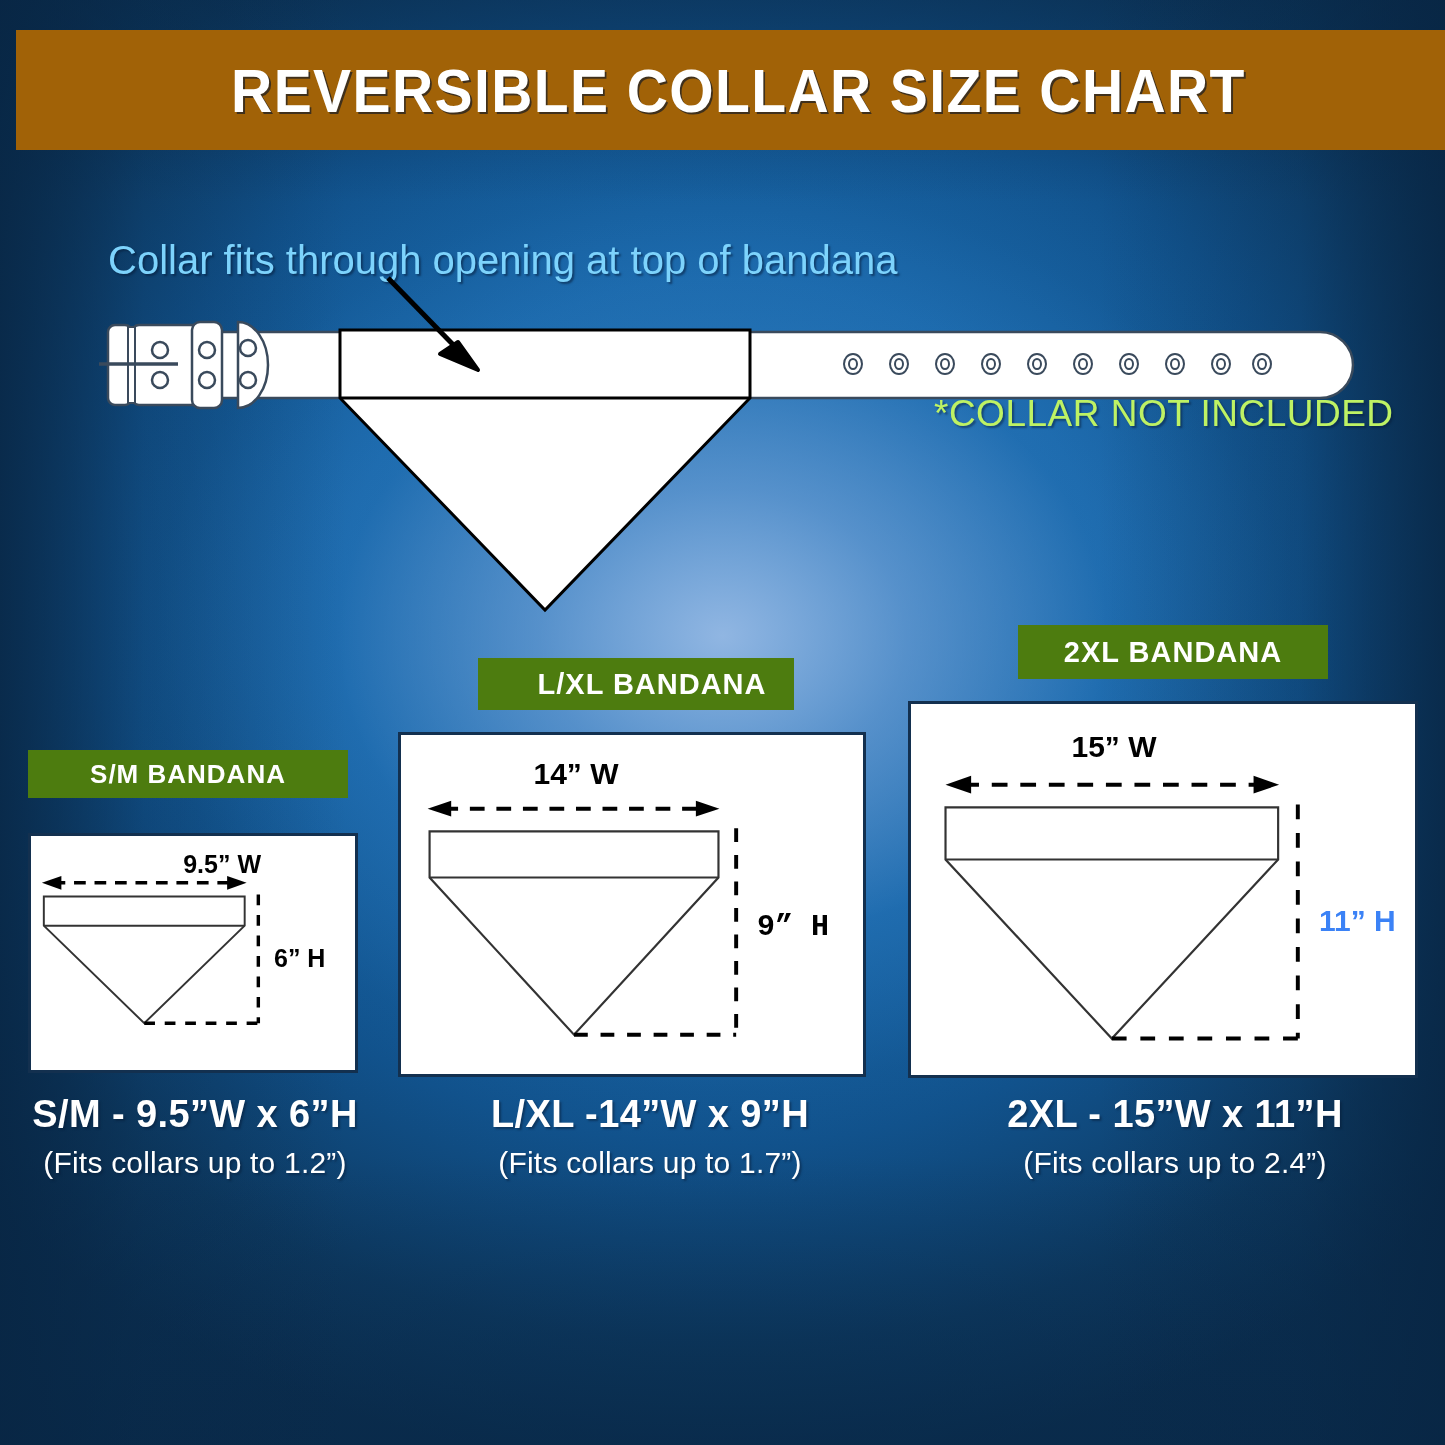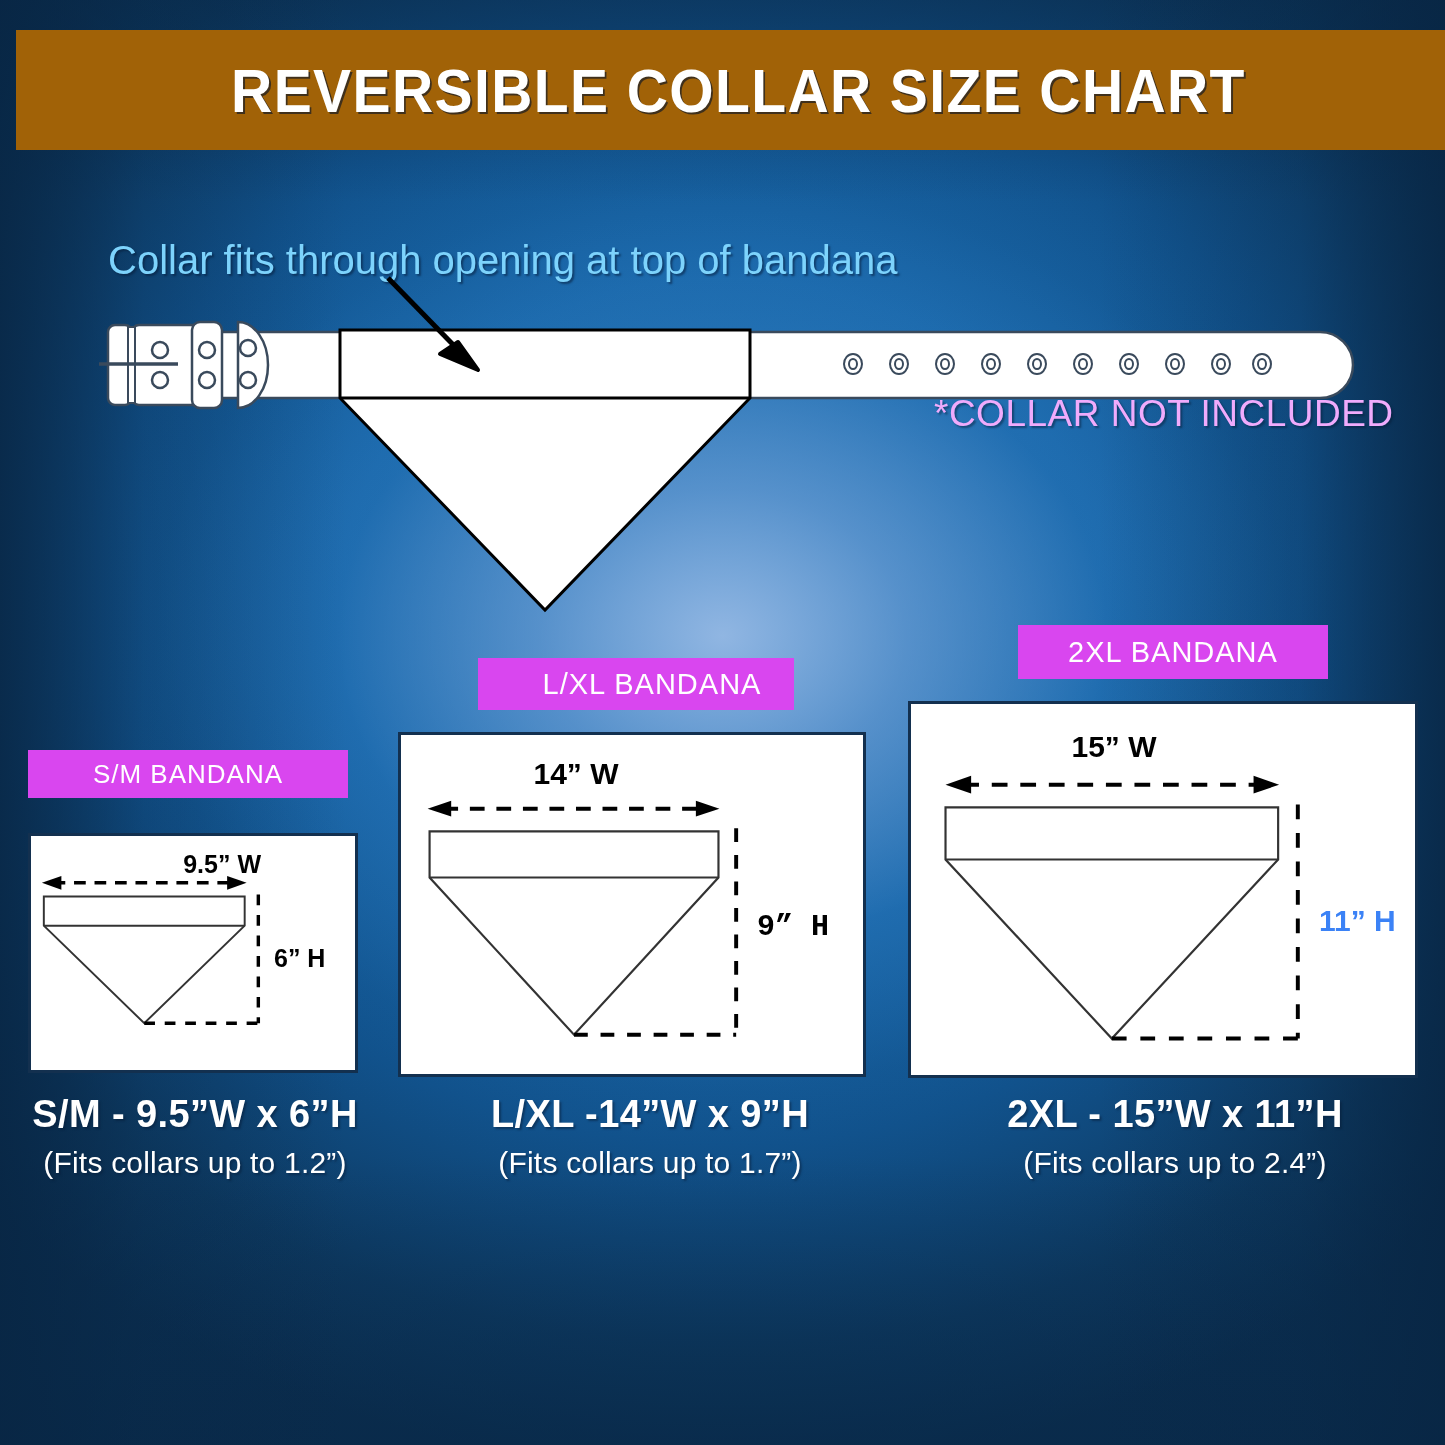--- a/index.html
+++ b/index.html
@@ -52,31 +52,31 @@
     letter-spacing: 0px;
     white-space: nowrap;
     text-shadow: 2px 2px 2px rgba(8,30,58,0.55);
   }
 
   
   #collar-wrap { position: absolute; left: 0; top: 300px; width: 1445px; height: 330px; }
   #hero-bandana { position: absolute; left: 320px; top: 10px; width: 470px; height: 320px; }
   #collar-not-included {
     position: absolute; left: 934px; top: 393px;
-    color: #f0abfc; font-size: 37px; font-weight: 500; letter-spacing: 0.5px;
+    color: #bef264; font-size: 37px; font-weight: 500; letter-spacing: 0.5px;
     white-space: nowrap;
     text-shadow: 2px 2px 2px rgba(8,30,58,0.5);
   }
 
   
   .panel { position: absolute; }
   .badge {
-    background: #d946ef;
+    background: #4d7c0f;
     color: #ffffff;
-    font-weight: 400;
+    font-weight: 700;
     letter-spacing: 1px;
     display: flex; align-items: center; justify-content: center;
     text-align: center;
     white-space: nowrap;
   }
   .card {
     background: #ffffff;
     border: 3px solid #13304f;
   }
 

